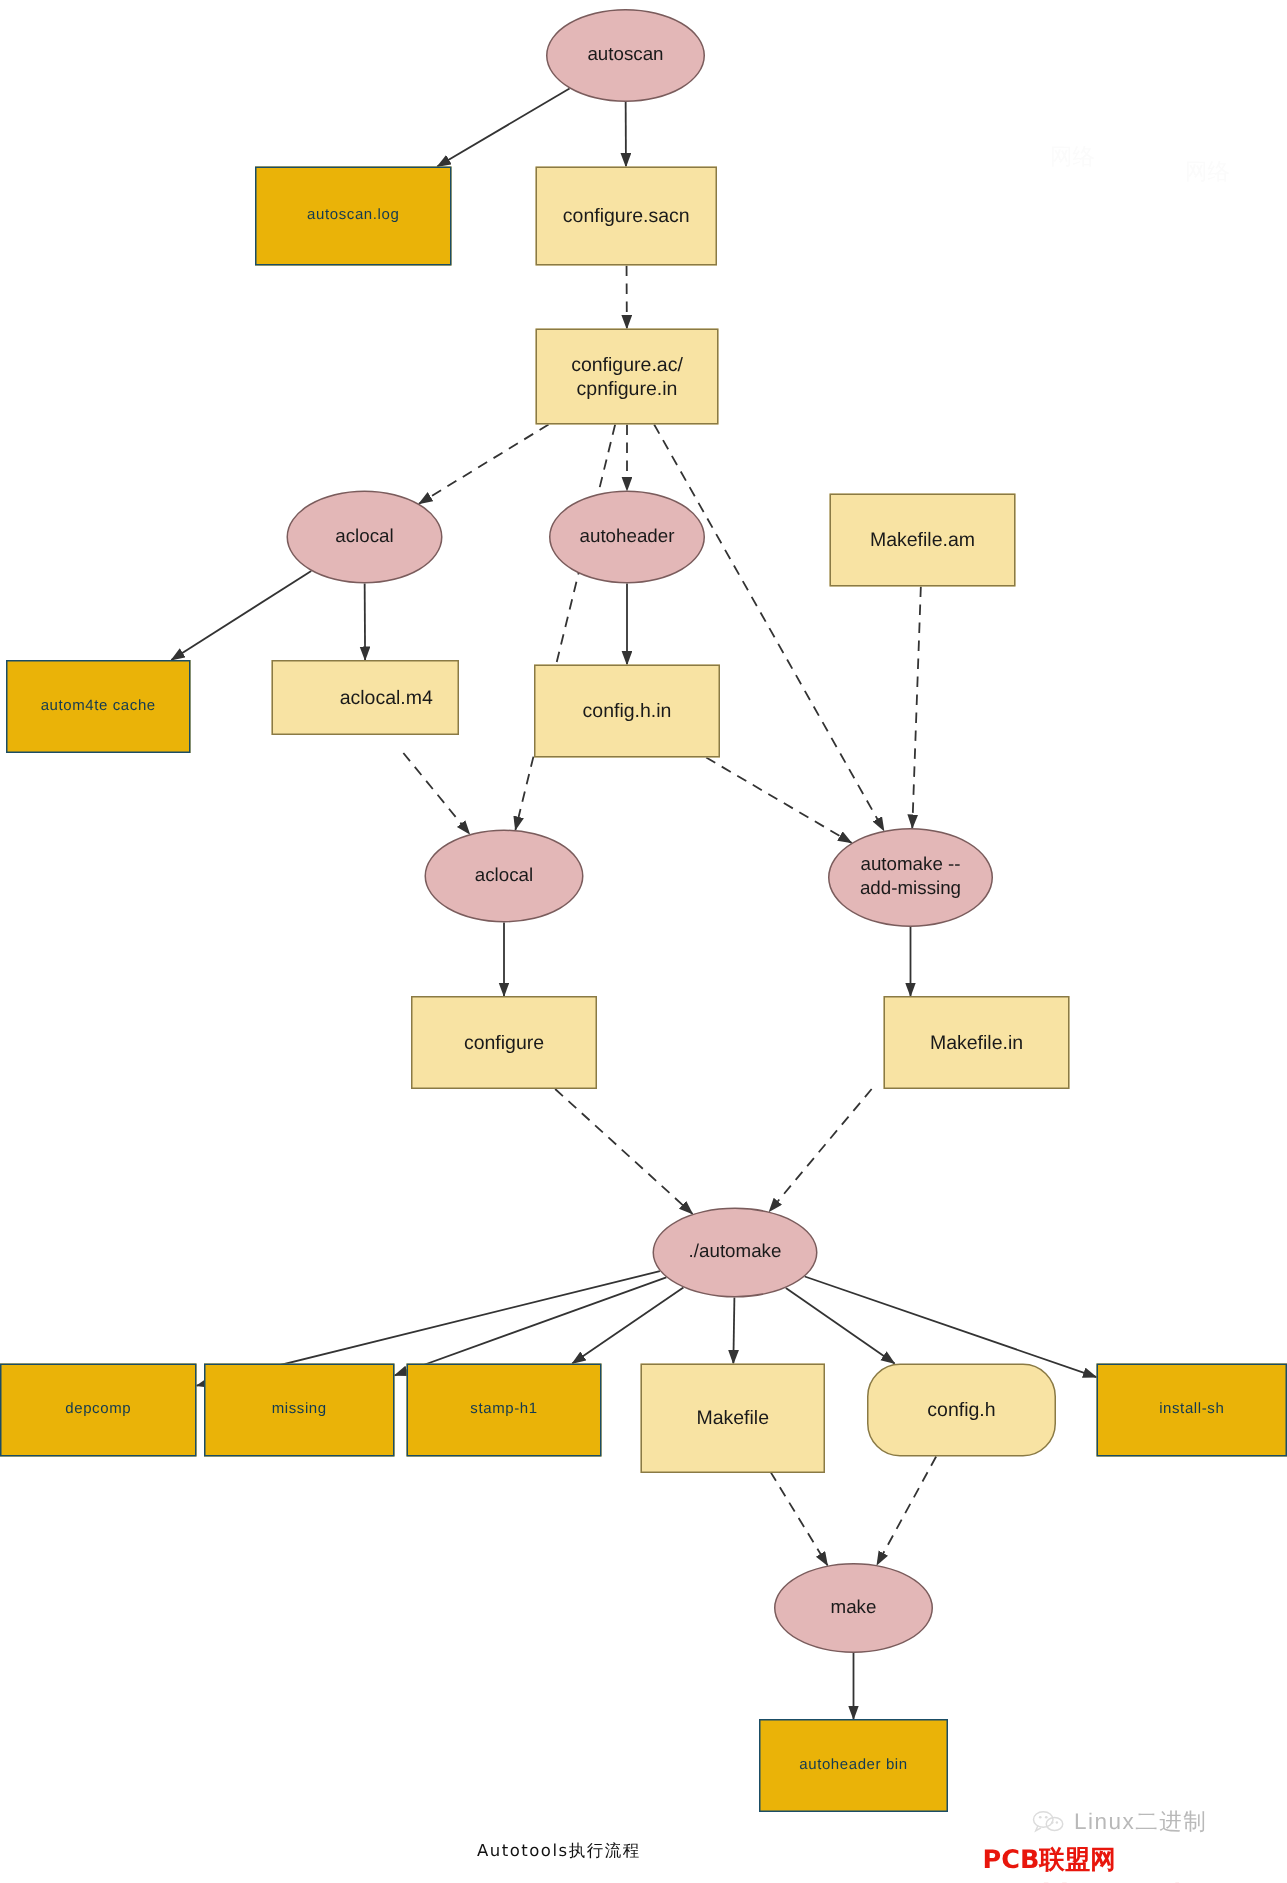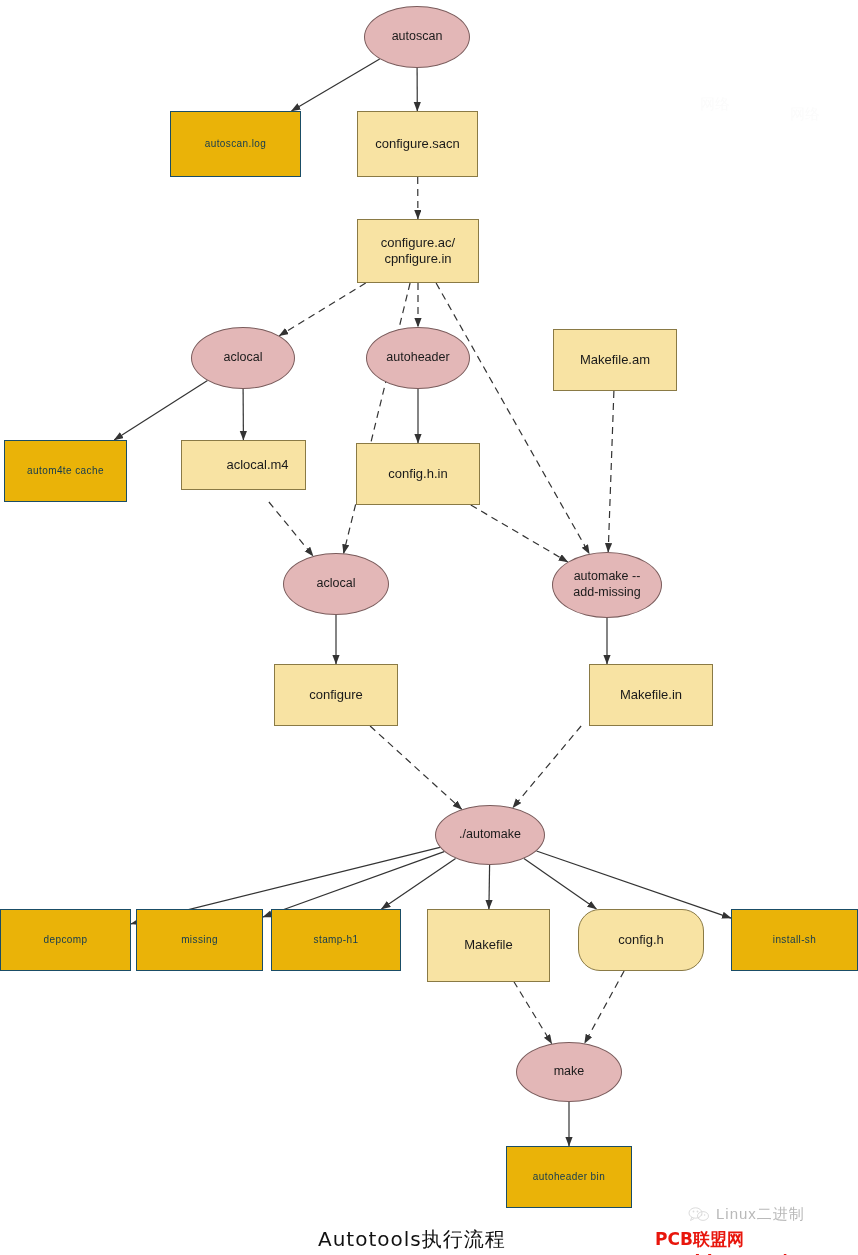--- a/index.html
+++ b/index.html
@@ -50,21 +50,21 @@
   .node-rect-blue {
     border: 1px solid #1a4d66;
     background: #eab308;
     font-size: 10px;
     color: #123a52;
     letter-spacing: 0.4px;
   }
   .caption {
     position: absolute;
     font-family: "DejaVu Sans", sans-serif;
-    font-size: 20px;
+    font-size: 11px;
     color: #111;
     letter-spacing: 1px;
     z-index: 4;
   }
   .wm-linux {
     position: absolute;
     display: flex;
     align-items: flex-end;
     gap: 6px;
     color: #b9b9b9;

